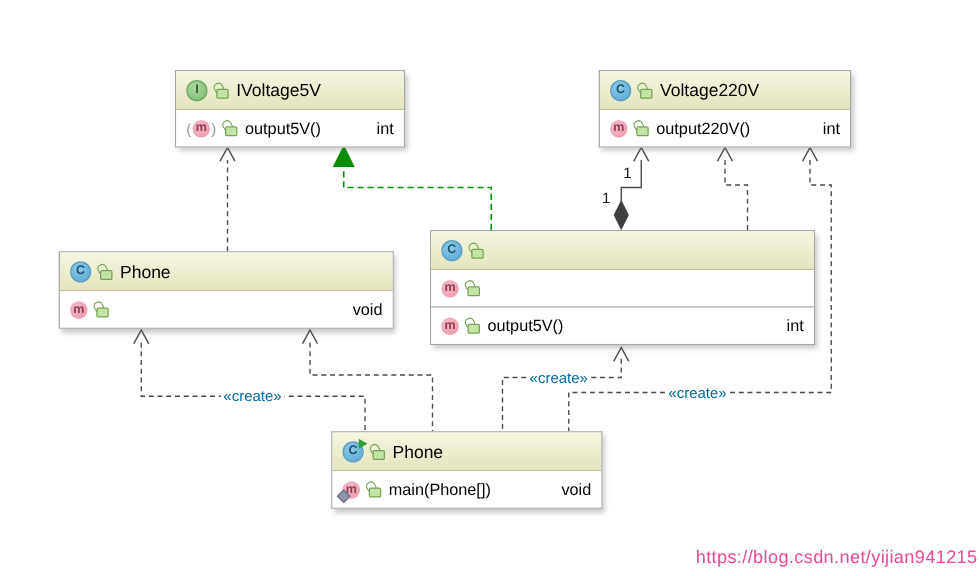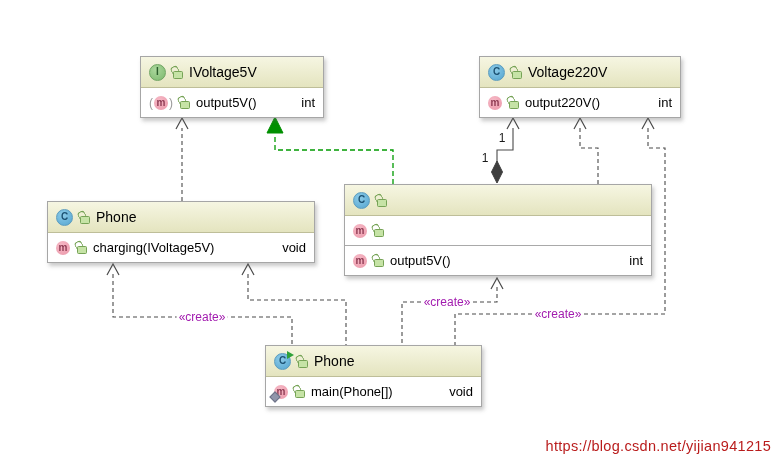--- a/index.html
+++ b/index.html
@@ -61,27 +61,27 @@
     border:1.6px solid #76a356;border-bottom-color:transparent;border-radius:4px;
     transform:rotate(-28deg);
   }
   .lock::after{
     content:"";position:absolute;left:2px;top:5px;width:8px;height:6px;
     background:#c6e3a6;border:1px solid #76a356;border-radius:1.5px;
   }
 
   .edge-label{
     position:absolute;transform:translate(-50%,-50%);background:#fff;
-    padding:0 2px;font-size:12px;color:#a21caf;white-space:nowrap;
+    padding:0 2px;font-size:12px;color:#0369a1;white-space:nowrap;
   }
   .mult-label{
     position:absolute;transform:translate(-50%,-50%);font-size:12px;color:#1a1a1a;
   }
   .watermark{
-    position:absolute;right:12px;bottom:7px;font-size:14.5px;color:#b91c1c;
+    position:absolute;right:1px;bottom:7px;font-size:14.5px;color:#ec4899;
     letter-spacing:.3px;
   }
 </style>
 </head>
 <body>
 
 <div class="canvas">
 
   <svg class="edges" viewBox="0 0 783 461">
 
@@ -159,21 +159,20 @@
 
   <div class="uml-class" style="left:47px;top:201px;width:266px;">
     <div class="uml-header">
       <span class="cicon cls">C</span>
       <span class="lock"></span>
       <span>Phone</span>
     </div>
     <div class="member">
       <span class="micon">m</span>
       <span class="lock"></span>
-      <span>charging(IVoltage5V)</span>
       <span class="ret">void</span>
     </div>
   </div>
 
   <div class="uml-class" style="left:344px;top:184px;width:306px;">
     <div class="uml-header">
       <span class="cicon cls">C</span>
       <span class="lock"></span>
     </div>
     <div class="member">

